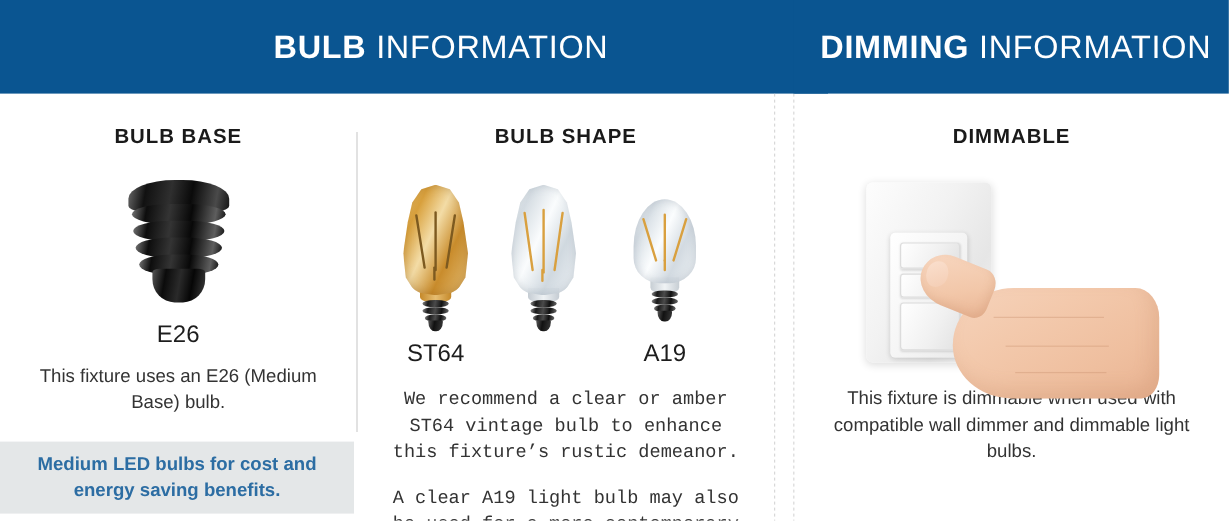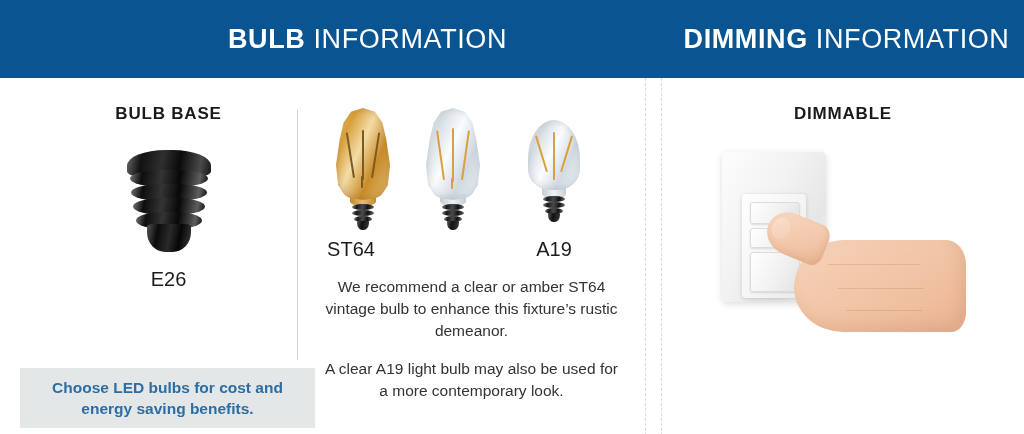--- a/index.html
+++ b/index.html
@@ -73,21 +73,21 @@
   .line-divider {
     position: absolute;
     left: 297px;
     top: 32px;
     width: 1px;
     height: 250px;
     background: #cfcfcf;
   }
 
   .col { position: absolute; top: 0; }
-  .col-base  { left: 0;   width: 297px; margin-left: 20px; }
+  .col-base  { left: 0;   width: 297px; }
   .col-shape { left: 298px; width: 347px; }
   .col-dim   { left: 662px; width: 362px; }
 
   .sub-title {
     text-align: center;
     font-size: 17px;
     font-weight: 700;
     letter-spacing: 0.8px;
     color: #1a1a1a;
     margin-top: 26px;
@@ -143,21 +143,21 @@
   }
 
   .body-copy {
     text-align: center;
     font-size: 15.5px;
     line-height: 1.42;
     color: #333;
     margin: 12px auto 0;
   }
   .col-base  .body-copy { width: 250px; }
-  .col-shape .body-copy { width: 305px; }
+  .col-shape .body-copy { width: 305px; font-family: Liberation Mono, monospace; }
   .col-dim   .body-copy { width: 300px; }
   .body-copy + .body-copy { margin-top: 16px; }
 
   
   .led-callout {
     position: absolute;
     left: 0;
     top: 290px;
     width: 295px;
     height: 60px;
@@ -409,29 +409,31 @@
         <div class="thread t1"></div>
         <div class="thread t2"></div>
         <div class="thread t3"></div>
         <div class="thread t4"></div>
         <div class="e26-tip"></div>
       </div>
     </div>
 
     <div class="art-label">E26</div>
 
+    <div class="body-copy">This fixture uses an E26 (Medium Base) bulb.</div>
 
     <div class="led-callout">
-      <p>Choose LED bulbs for cost and energy saving benefits.</p>
+      <p>Medium LED bulbs for cost and energy saving benefits.</p>
     </div>
 
   </div>
 
   <div class="col col-shape">
 
+    <div class="sub-title">BULB SHAPE</div>
 
     <div class="bulbs-row">
 
       <div class="bulb bulb-amber" style="left:38px;">
         <div class="glass">
           <div class="st-glass">
             <div class="fil fil-amber" style="left:17px;top:24px;height:46px;transform:rotate(-9deg);"></div>
             <div class="fil fil-amber" style="left:26px;top:22px;height:50px;transform:rotate(0deg);"></div>
             <div class="fil fil-amber" style="left:35px;top:24px;height:46px;transform:rotate(9deg);"></div>
             <div class="fil fil-amber" style="left:25px;top:68px;height:12px;"></div>
@@ -478,21 +480,21 @@
           <div class="cap-ring r1"></div>
             <div class="cap-ring r2"></div>
           <div class="cap-ring r3"></div>
             <div class="cap-tip"></div>
         </div>
       </div>
 
     </div>
 
     <div class="bulb-caption-row">
-      <div class="bulb-caption" style="left:24px;width:58px;">ST64</div>
+      <div class="bulb-caption" style="left:36px;width:58px;">ST64</div>
       <div class="bulb-caption" style="left:228px;width:56px;">A19</div>
     </div>
 
     <div class="body-copy">We recommend a clear or amber ST64 vintage bulb to enhance this fixture’s rustic demeanor.</div>
     <div class="body-copy">A clear A19 light bulb may also be used for a more contemporary look.</div>
 
   </div>
 
   <div class="col col-dim">
 
@@ -514,16 +516,17 @@
           <div class="knuckle" style="left:44px;top:48px;width:86px;"></div>
           <div class="knuckle" style="left:52px;top:70px;width:76px;"></div>
         </div>
         <div class="finger index">
           <div class="nail"></div>
         </div>
       </div>
 
     </div>
 
+    <div class="body-copy dim-copy">This fixture is dimmable when used with compatible wall dimmer and dimmable light bulbs.</div>
 
   </div>
 
 </div>
 
 </body></html>

